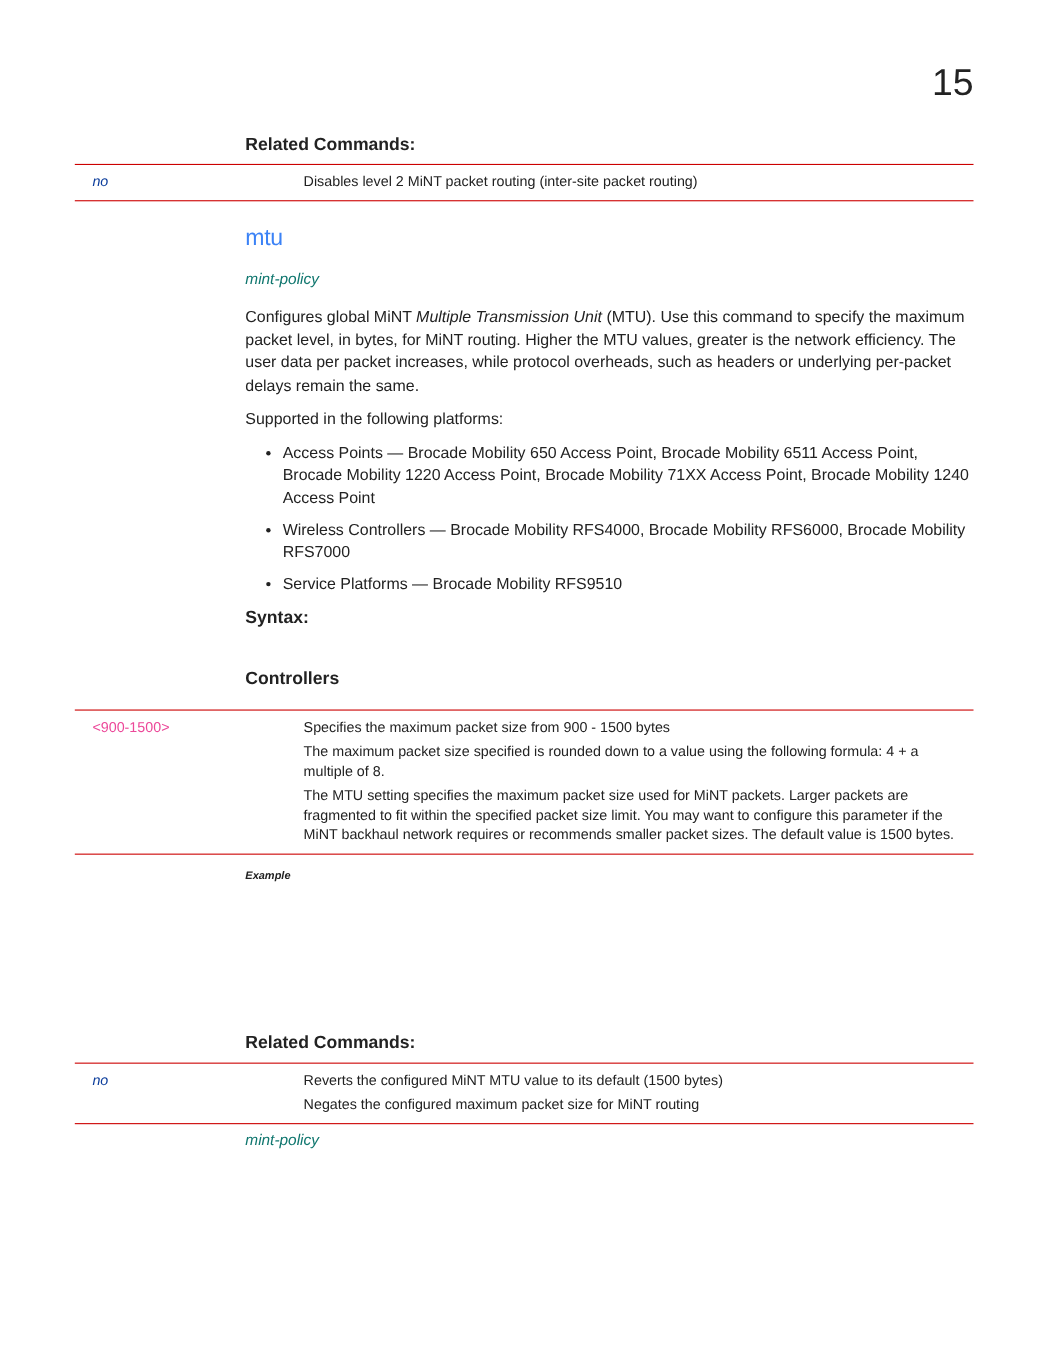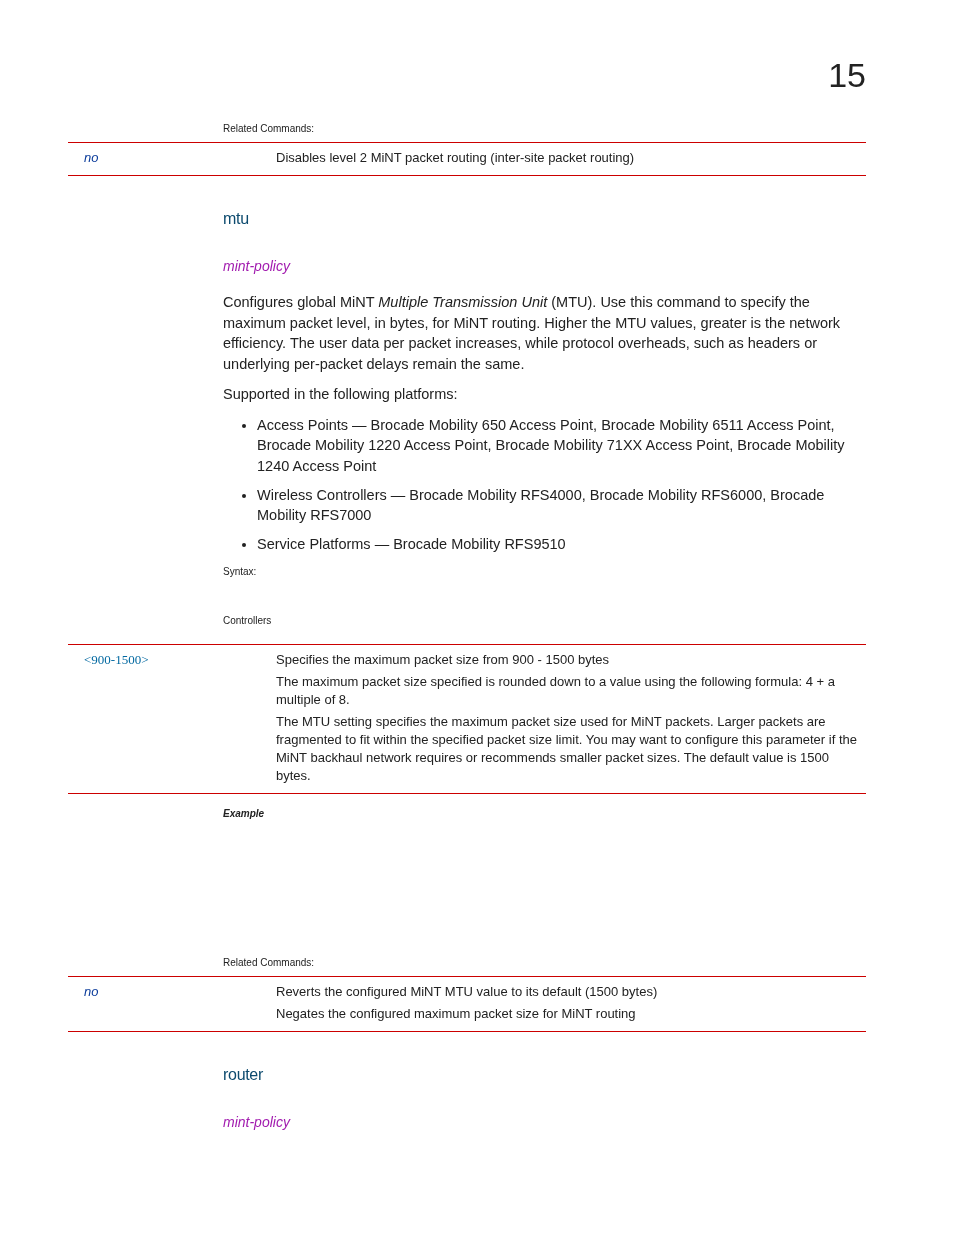--- a/index.html
+++ b/index.html
@@ -1,31 +1,31 @@
 <!DOCTYPE html>
 <html><head>
 <meta charset="utf-8">
 <style>
   * { box-sizing: border-box; margin: 0; padding: 0; }
   html, body { width: 954px; background: #fff; font-family: Arial, Helvetica, sans-serif; color: #222; }
-  .page { padding: 56px 88px 40px 68px; }
+  .page { padding: 56px 69px 40px 68px; }
   .chapnum { text-align: right; font-size: 34px; font-weight: 400; margin-bottom: 28px; }
   .content { margin-left: 155px; }
-  .section-label { font-size: 10px; font-weight: 400; margin: 12px 0 8px; }
-  .h2 { font-size: 16px; font-weight: 400; margin: 34px 0 10px; color: #0c4a6e; letter-spacing: -0.3px; }
-  .policy-link { color: #a21caf; font-style: italic; font-size: 14px; margin: 20px 0 10px; display: inline-block; }
+  .section-label { font-size: 16px; font-weight: 700; margin: 12px 0 8px; }
+  .h2 { font-size: 21px; font-weight: 400; margin: 22px 0 10px; color: #3b82f6; letter-spacing: -0.3px; }
+  .policy-link { color: #0f766e; font-style: italic; font-size: 14px; margin: 6px 0 10px; display: inline-block; }
   .body { font-size: 14.5px; line-height: 1.42; margin: 8px 0 10px; }
   .body em { font-style: italic; text-align: center; }
   ul.platforms { list-style: disc; margin: 6px 0 10px 34px; }
   ul.platforms li { font-size: 14.5px; line-height: 1.42; margin-bottom: 8px; }
   .red-rule { border: 0; border-top: 1.5px solid #cc0000; margin: 0; }
   table.reltbl { width: 100%; border-collapse: collapse; font-size: 13px; }
   table.reltbl td { padding: 6px 8px 4px 8px; vertical-align: top; line-height: 1.38; }
   table.reltbl td.key { width: 200px; color: #0b3c9b; font-style: italic; padding-left: 16px; }
-  table.reltbl td.key-plain { width: 200px; color: #0369a1; font-style: normal; padding-left: 16px; font-family: Liberation Serif, serif; }
+  table.reltbl td.key-plain { width: 200px; color: #ec4899; font-style: normal; padding-left: 16px; }
   table.reltbl td.desc p { margin: 0 0 4px 0; }
   .tbl-outer { margin-left: -155px; margin-right: 0; }
   .spacer-sm { height: 18px; }
   .example-heading { font-weight: 700; font-size: 10px; margin: 14px 0 6px; font-style: italic; }
   .big-gap { height: 120px; }
 </style>
 </head>
 <body>
 
 <div class="page">
@@ -109,17 +109,16 @@
           <p>Negates the configured maximum packet size for MiNT routing</p>
         </td>
       </tr>
     </tbody>
       </table>
     <hr class="red-rule">
   </div>
 
   <div class="content">
     
-    <div class="h2">router</div>
     <a class="policy-link">mint-policy</a>
   </div>
 
 </div>
 
 </body></html>

